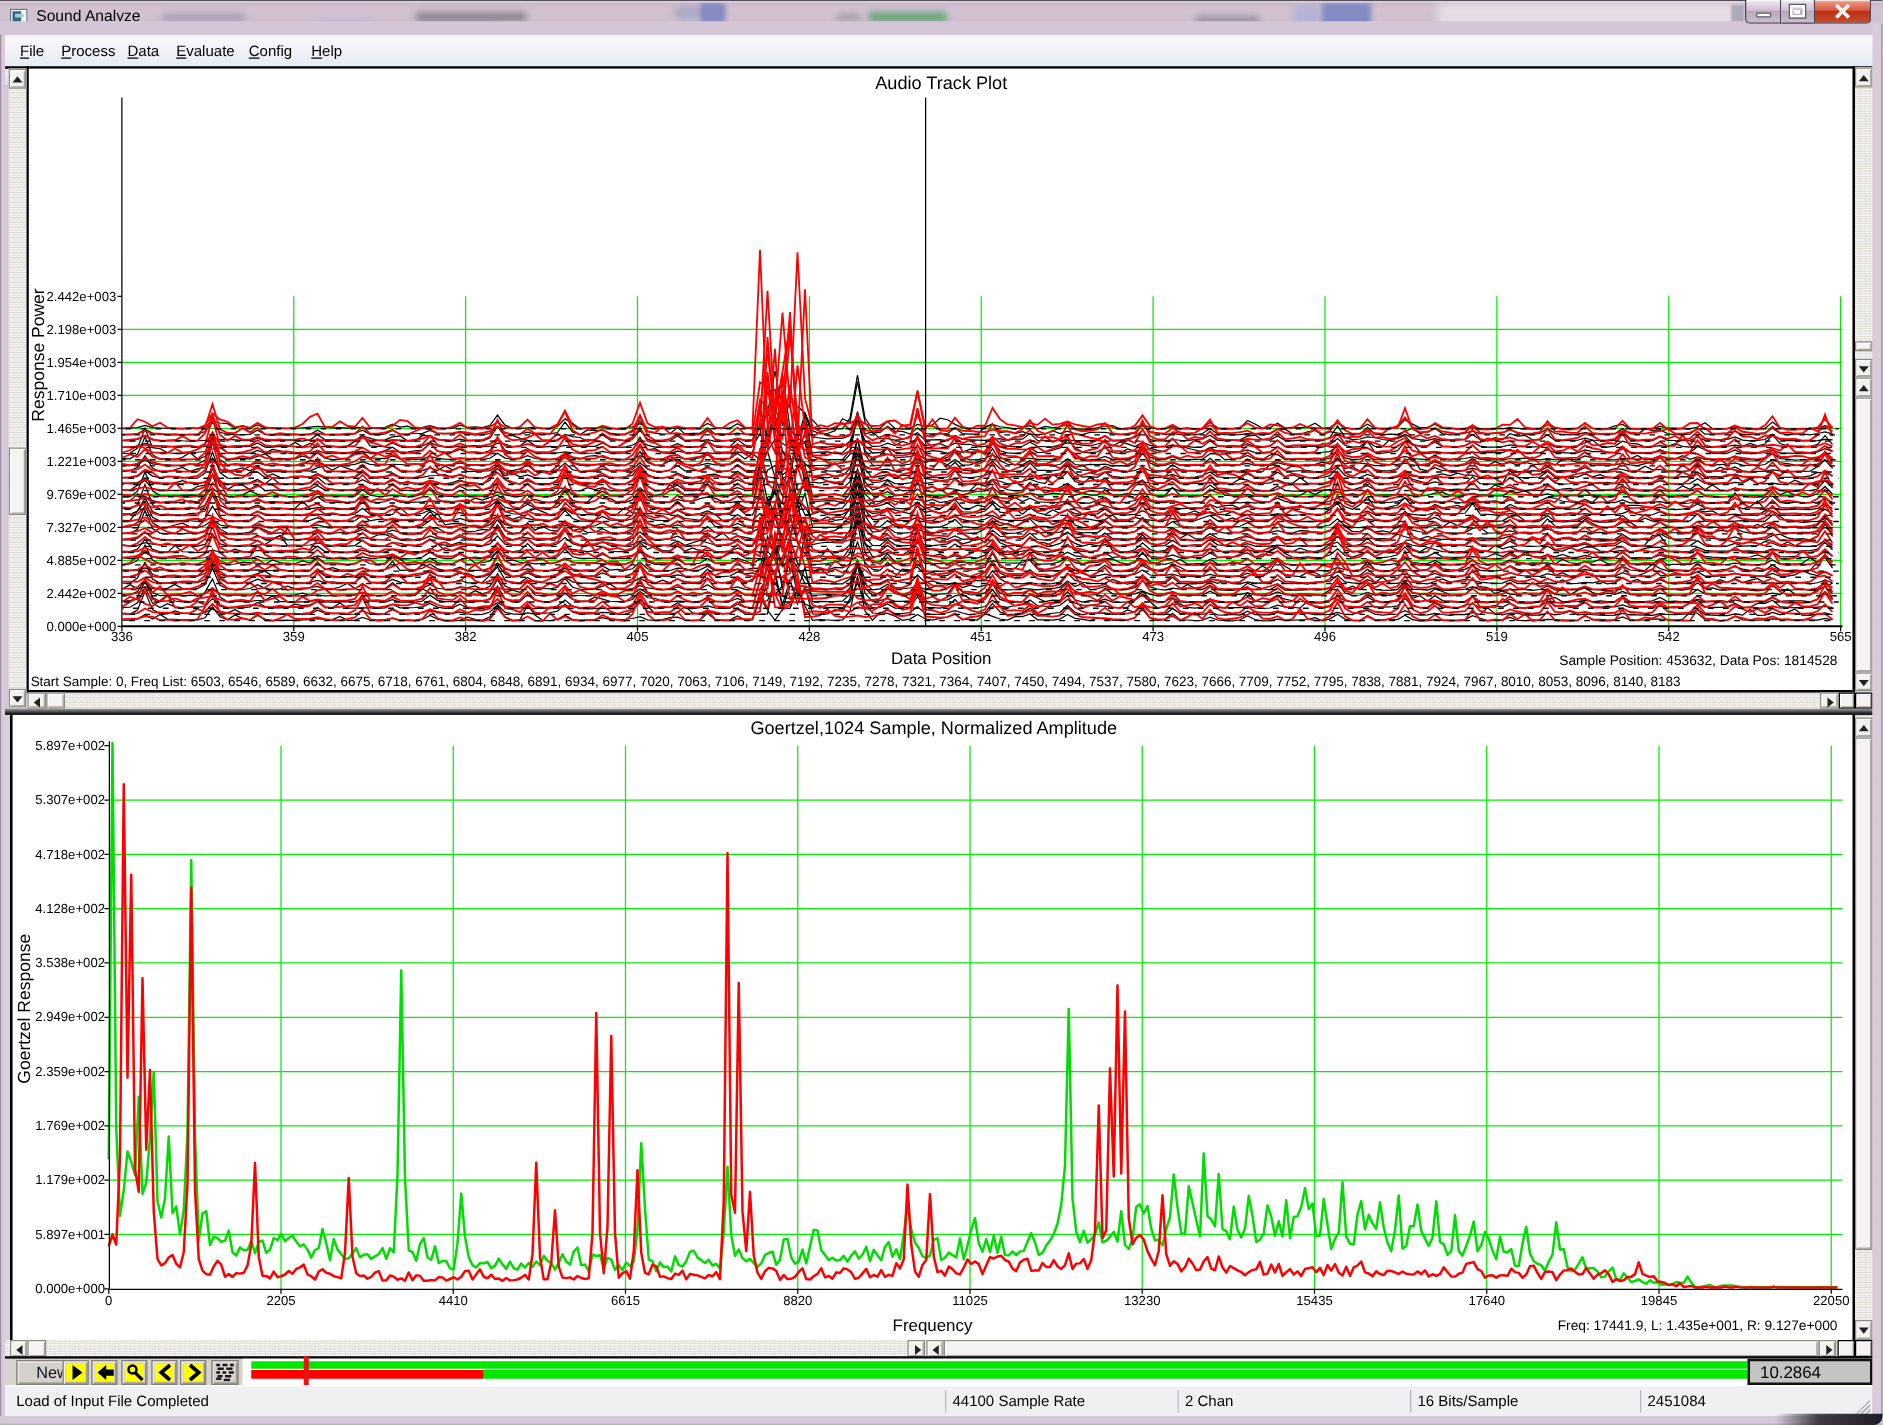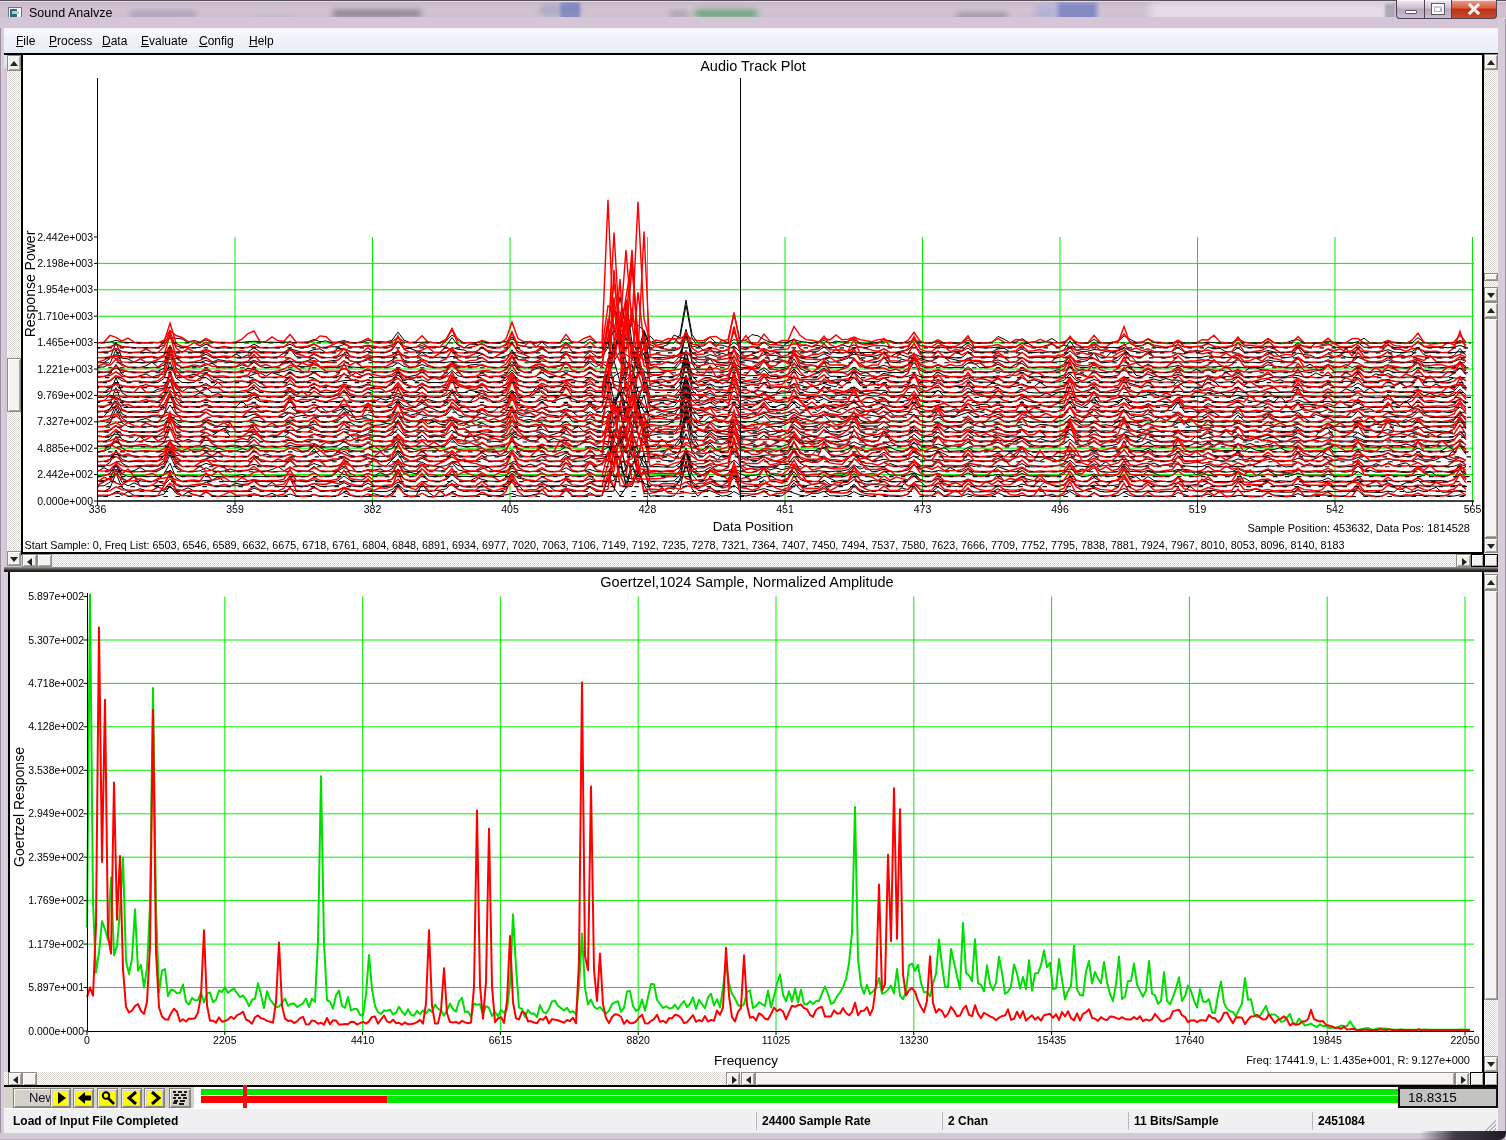--- a/index.html
+++ b/index.html
@@ -35,21 +35,21 @@
 .ad{border-left:4px solid transparent;border-right:4px solid transparent;border-top:5px solid #222;}
 .al{border-top:4px solid transparent;border-bottom:4px solid transparent;border-right:5px solid #222;}
 .ar{border-top:4px solid transparent;border-bottom:4px solid transparent;border-left:5px solid #222;}
 
 #toolbar{position:absolute;left:4px;top:1034px;width:1494px;height:22px;background:#d6d3cd;}
 .tbtn{position:absolute;top:1px;height:20px;background:#d4d0ca;border:1px solid #828078;box-shadow:inset 1px 1px 0 #f5f4f1,inset -1px -1px 0 #8f8d86;}
 .ybox{position:absolute;left:2px;top:2px;right:2px;bottom:2px;background:#ffff00;}
 
 #statusbar{position:absolute;left:4px;top:1056px;width:1494px;height:24px;background:#f0eff2;border-top:1px solid #ffffff;}
 #statusbar .fld{position:absolute;top:3px;height:18px;border-left:1px solid #b9b6bf;}
-#statusbar span{position:absolute;top:5px;font-size:12px;color:#000;white-space:nowrap;font-weight:bold;}
+#statusbar span{position:absolute;top:5px;font-size:12px;color:#000;white-space:nowrap;}
 #grip{position:absolute;right:2px;bottom:2px;width:14px;height:14px;background:
  linear-gradient(135deg,transparent 0 58%,#b9b6bf 58% 65%,transparent 65% 72%,#b9b6bf 72% 79%,transparent 79% 86%,#b9b6bf 86% 93%,transparent 93%);}
 
 #bleft{position:absolute;left:0;top:28px;width:4px;height:1105px;background:#d8cbda;box-shadow:inset 1px 0 0 #9c8fa0;}
 #bright{position:absolute;left:1498px;top:19px;width:8px;height:1114px;background:#d8cbda;box-shadow:inset -1px 0 0 #9c8fa0;}
 #bbot{position:absolute;left:0;top:1133px;width:1506px;height:7px;background:#d5c8d8;box-shadow:0 -1px 0 #bdaec0 inset;}
 #bcorner{position:absolute;left:1420px;top:1131px;width:86px;height:9px;background:linear-gradient(90deg,rgba(40,35,45,0),rgba(40,35,45,.85) 40%,#201c26);border-radius:0 0 7px 0;}
 </style></head>
 <body>
 <div id="win">
@@ -239,31 +239,31 @@
           </g>
         </svg>
       </div>
 
   <div style="position:absolute;left:190px;top:0;width:1206px;height:21px;background:#ffffff"></div>
   <div style="position:absolute;left:197px;top:2px;width:1197px;height:6px;background:#00e800"></div>
   <div style="position:absolute;left:197px;top:9px;width:186px;height:7px;background:#ff0000"></div>
   <div style="position:absolute;left:383px;top:9px;width:1011px;height:7px;background:#00e800"></div>
   <div style="position:absolute;left:239px;top:-2px;width:4px;height:24px;background:#ee1111"></div>
 
-  <div style="position:absolute;left:1394px;top:0;width:100px;height:21px;background:#c3c3c1;border:2px solid #111;font-size:13.5px;color:#000;padding:1px 0 0 8px">18.8315</div>
+  <div style="position:absolute;left:1394px;top:0;width:100px;height:21px;background:#c3c3c1;border:2px solid #111;font-size:13.5px;color:#000;padding:1px 0 0 8px">10.2864</div>
  </div>
 
  <div id="statusbar" style="top:1108px;height:25px">
    <span style="left:9px">Load of Input File Completed</span>
    <div class="fld" style="left:752px"></div>
-      <span style="left:758px">24400 Sample Rate</span>
+      <span style="left:758px">44100 Sample Rate</span>
    <div class="fld" style="left:938px"></div>
       <span style="left:944px">2 Chan</span>
    <div class="fld" style="left:1124px"></div>
-      <span style="left:1130px">11 Bits/Sample</span>
+      <span style="left:1130px">16 Bits/Sample</span>
    <div class="fld" style="left:1308px"></div>
       <span style="left:1314px">2451084</span>
    <div id="grip"></div>
  </div>
 
  <svg style="position:absolute;left:24px;top:55px" width="1458" height="498" viewBox="24 55 1458 498" font-family="Liberation Sans, sans-serif">
       <path d="M235.0 237.0 V501.0M372.5 237.0 V501.0M510.0 237.0 V501.0M647.5 237.0 V501.0M785.0 237.0 V501.0M922.5 237.0 V501.0M1060.0 237.0 V501.0M1197.5 237.0 V501.0M1335.0 237.0 V501.0M1472.5 237.0 V501.0M97.5 263.4 H1474.0M97.5 289.8 H1474.0M97.5 316.2 H1474.0M97.5 342.6 H1474.0M97.5 369.0 H1474.0M97.5 395.4 H1474.0M97.5 421.8 H1474.0M97.5 448.2 H1474.0M97.5 474.6 H1474.0" stroke="#00ef00" fill="none" stroke-width="1"></path>
       <path d="M98 342.6l6 -0.3l6 -0.2l6 -1.8l6 1.8l6 0.3l6 0.4l6 0.1l6 -0l6 -0.4l6 0.2l6 -1.2l6 -4.3l6 1.2l6 0.5l6 3.6l6 -2l6 2l6 -2.6l6 2.5l6 -0.2l6 0.2l6 0.4l6 -0.4l6 -0.1l6 -0.6l6 -0.5l6 0.5l6 0.6l6 -0.2l6 0.4l6 -0.6l6 0.3l6 0.5l6 -0.5l6 -0.4l6 -2.4l6 2.3l6 -0.8l6 2l6 -1l6 -1.3l6 1.7l6 0.3l6 0.1l6 -2.6l6 1.8l6 -0.3l6 0.5l6 -1.9l6 -8.1l6 8l6 2.5l6 -0.1l6 -0.2l6 -0.5l6 0.9l6 0.1l6 -1.6l6 -6.1l6 3.5l6 4.5l6 -0.7l6 0.1l6 -0.9l6 1.4l6 -0.3l6 -0.5l6 -0.7l6 -2.5l6 3.2l6 0.8l6 -0.3l6 0.2l6 -0.7l6 0.5l6 0.4l6 -0.5l6 -3.9l6 3.1l6 0.6l6 -0l6 -3.5l6 3.5l6 0.6l6 -0l6 -12.2l6 9.1l6 3.3l6 -0.2l6 0.1l6 -1.1l6 -6.1l6 6.6l6 0.4l6 0.2l6 -0l6 -8.7l6 -34.3l6 34.3l6 8.8l6 -0.7l6 -5.2l6 5.5l6 0.4l6 -0.3l6 -3.3l6 1.5l6 -1.2l6 -5.3l6 1.2l6 3.7l6 2.8l6 0.3l6 0.3l6 -0.9l6 -2.4l6 1.8l6 0.7l6 1.2l6 -1.2l6 -1.6l6 2.7l6 -2.1l6 0.9l6 -0.6l6 -1.9l6 3.4l6 0.5l6 -0.1l6 -1.1l6 -1.2l6 -0.5l6 2.5l6 -0.5l6 -0.2l6 -2.8l6 2.5l6 1.3l6 -0.6l6 -1.3l6 1.6l6 0.1l6 -0.2l6 -0.1l6 -5l6 4.5l6 1.1l6 -0.6l6 -0.3l6 -6.1l6 2.8l6 3.5l6 -0.6l6 -3.5l6 3.9l6 -0.6l6 0.4l6 -0.7l6 -3.1l6 4.1l6 -0.7l6 -3.7l6 3.9l6 1.2l6 -0.5l6 -3.4l6 3.4l6 -0l6 -0.1l6 -1.1l6 -5.7l6 3.4l6 3l6 -0.4l6 -2.5l6 3.3l6 0.1l6 0.5l6 -0.6l6 -0.6l6 0.7l6 0.2l6 -0.2l6 0.3l6 -1l6 0.6l6 0.5l6 0.1l6 -0.4l6 -5l6 4.5l6 0.5l6 0l6 -0.4l6 -3.7l6 3.9l6 0.6l6 -0.4l6 -2.3l6 -1l6 3.5l6 0.1l6 0l6 -0.3l6 -1.8l6 1.2l6 0.2l6 0.6l6 0l6 -1.5l6 -3.4l6 4.7l6 0.6l6 -0.5l6 -1.4l6 0.6l6 0.3l6 0.7l6 -0.4l6 -5.1l6 4.6l6 0.8l6 0.4l6 -0.6l6 0.4l6 -0.4l6 -2.3l6 1.8" stroke="#000" stroke-width="1" fill="none"></path>
       <path d="M98 347.4l6 0.1l6 -0.5l6 -3.5l6 3l6 1l6 -0l6 -0.1l6 0.5l6 -0.5l6 0l6 -2.2l6 -7.6l6 8.2l6 1.6l6 0.5l6 -0.1l6 -0.3l6 -3.4l6 3.4l6 0.4l6 -0l6 -0l6 -0.1l6 -0.3l6 0.2l6 -3.6l6 3.3l6 0.3l6 0.1l6 0.1l6 -1.1l6 -2.6l6 3.3l6 0.3l6 -0.6l6 -2.8l6 2.9l6 -0.1l6 -0.4l6 -0.1l6 -2.3l6 2.4l6 -0l6 0.1l6 -0.9l6 1.6l6 0.2l6 0l6 -1.2l6 -5.2l6 4.9l6 1.2l6 -0.2l6 -1.6l6 1.8l6 -0l6 -0.4l6 -1.1l6 -8.4l6 7.9l6 2.3l6 -3.8l6 0.5l6 -0.4l6 2.4l6 0.7l6 -0.1l6 -1.8l6 -8.6l6 8.6l6 1.2l6 0.7l6 -0.2l6 -4.9l6 5l6 -0.4l6 0l6 -4.4l6 4.8l6 0l6 0.5l6 -1.1l6 1l6 0.2l6 -0.3l6 -34l6 -1.5l6 28.9l6 -20.3l6 4.7l6 5.2l6 14.1l6 2.5l6 -0.2l6 -2.3l6 -9.5l6 2.8l6 -32.6l6 32.7l6 8.6l6 -0.6l6 -4.8l6 4l6 -0l6 2.1l6 -4.7l6 4.3l6 0.3l6 -0l6 -0.1l6 -4.8l6 4.7l6 0.3l6 -0l6 -5.5l6 -2.5l6 6.9l6 -1l6 1.7l6 -1.5l6 2l6 0.3l6 -0.4l6 -2.7l6 2.4l6 -2l6 2.2l6 0.5l6 -1.7l6 -0.1l6 0l6 1.1l6 0.6l6 0.1l6 -1.3l6 -5.8l6 4.9l6 0.8l6 1.5l6 -0.9l6 0.9l6 0.1l6 -0l6 -1l6 -4l6 4.4l6 0.5l6 0.2l6 -0.2l6 -0.7l6 0.1l6 0.8l6 -0.7l6 -3.9l6 -0l6 3.7l6 0.7l6 -2.3l6 -1.1l6 3.5l6 -2.4l6 1.1l6 0.6l6 -0l6 0l6 -5.2l6 5.4l6 0.5l6 -0.4l6 0.1l6 -2.4l6 -2.5l6 4.2l6 -1.2l6 -2.8l6 4.1l6 0.9l6 -0.2l6 -1l6 -1.9l6 2.3l6 0.1l6 -0.3l6 -0.4l6 -3.1l6 3.2l6 1l6 0.2l6 -1.1l6 -3.8l6 4l6 0.7l6 0.3l6 -0.5l6 -1.2l6 0.8l6 0.4l6 0.3l6 -0.6l6 -4.1l6 4l6 0.5l6 -4.3l6 1.1l6 -0.2l6 2.8l6 1l6 -0.2l6 -0.2l6 -4.9l6 4.8l6 -0.1l6 -0.4l6 -0.3l6 -1.3l6 2.2l6 0l6 -0.5l6 -0.7l6 -3.6l6 4.2l6 0.9l6 -0.4l6 -0.1l6 0.6l6 -1l6 -1.2l6 1.5" stroke="#000" stroke-width="1" fill="none"></path>
       <path d="M98 352.4l6 0.2l6 -1.1l6 -3l6 2.8l6 1.6l6 -0.7l6 -0.1l6 0.5l6 0.2l6 -0.3l6 -0.2l6 -1.3l6 0.9l6 -0.4l6 0.4l6 0.4l6 0.2l6 -1.9l6 2.1l6 -0.3l6 -0l6 -0.4l6 0.3l6 0.5l6 -0.9l6 -4.1l6 3.9l6 0.2l6 0.1l6 0.3l6 0.3l6 -3.7l6 1.6l6 1.7l6 -0.3l6 -2.4l6 -0.7l6 3.9l6 0.1l6 -4.5l6 0.3l6 2.6l6 1.1l6 0.5l6 -1.5l6 1.3l6 -0.2l6 0.2l6 -2.2l6 -9.2l6 7.6l6 -0.5l6 2.4l6 1.5l6 0.8l6 -0.1l6 -0.3l6 -0.8l6 -4.3l6 1.8l6 0.7l6 3.1l6 -1.7l6 -3.5l6 4l6 -0l6 0.5l6 -1.2l6 -7.1l6 7.2l6 1.9l6 -0.1l6 -0.5l6 -3.8l6 3.9l6 -0.1l6 0.1l6 -1l6 1.3l6 -0.2l6 -0.7l6 -1.1l6 1l6 0.7l6 -26.9l6 26.7l6 -18.9l6 -34.3l6 43.6l6 9.3l6 -21.7l6 19.1l6 0.8l6 0.7l6 -0.3l6 -0.1l6 -2.3l6 -18.2l6 16.9l6 -1.6l6 5.4l6 0.1l6 1l6 -0.4l6 -2.5l6 -2.9l6 5.8l6 -0.1l6 -0.2l6 0.9l6 -4.2l6 3.2l6 0.3l6 0.2l6 0.1l6 -0.7l6 -0.6l6 1.4l6 -1.1l6 0.1l6 -4.6l6 5.6l6 0.3l6 0.2l6 -0.6l6 -0.2l6 0.6l6 0l6 -0.3l6 0.1l6 -3.9l6 4.1l6 -0.1l6 -1.7l6 -0.8l6 -6.1l6 7.7l6 1.2l6 0l6 -1.1l6 0.5l6 0.2l6 -0.9l6 -0.3l6 -3.1l6 4.2l6 0.2l6 -0.3l6 -0.4l6 -2.9l6 -0.7l6 3.6l6 0.2l6 -3.2l6 3.5l6 0.3l6 -0.5l6 0.2l6 -0.6l6 0.8l6 -2.6l6 -9.1l6 9.1l6 1.7l6 -0.4l6 -1.7l6 0.5l6 1.6l6 0.6l6 -1.6l6 -3.2l6 3.5l6 0.8l6 0.6l6 -1.4l6 1.5l6 -0.6l6 -0.5l6 0.3l6 -4l6 4.2l6 0.8l6 -2.4l6 1.7l6 -4.9l6 1.9l6 -0.6l6 3.5l6 0.1l6 -4.1l6 4.5l6 0.2l6 -0.2l6 -0.1l6 -1.7l6 1.5l6 0.5l6 0.1l6 -0.5l6 -5.8l6 5.6l6 0.8l6 -0.3l6 -0l6 -3l6 2.9l6 0.1l6 -0l6 -0.2l6 -2.6l6 2.7l6 -0.5l6 -0l6 -0.3l6 -1.9l6 2.5l6 0.5l6 -0.3l6 -0.7l6 -4.1l6 4.3l6 0.7l6 -0l6 0.1l6 0.1l6 -0.2l6 -0.9l6 0.3" stroke="#000" stroke-width="1" fill="none"></path>

